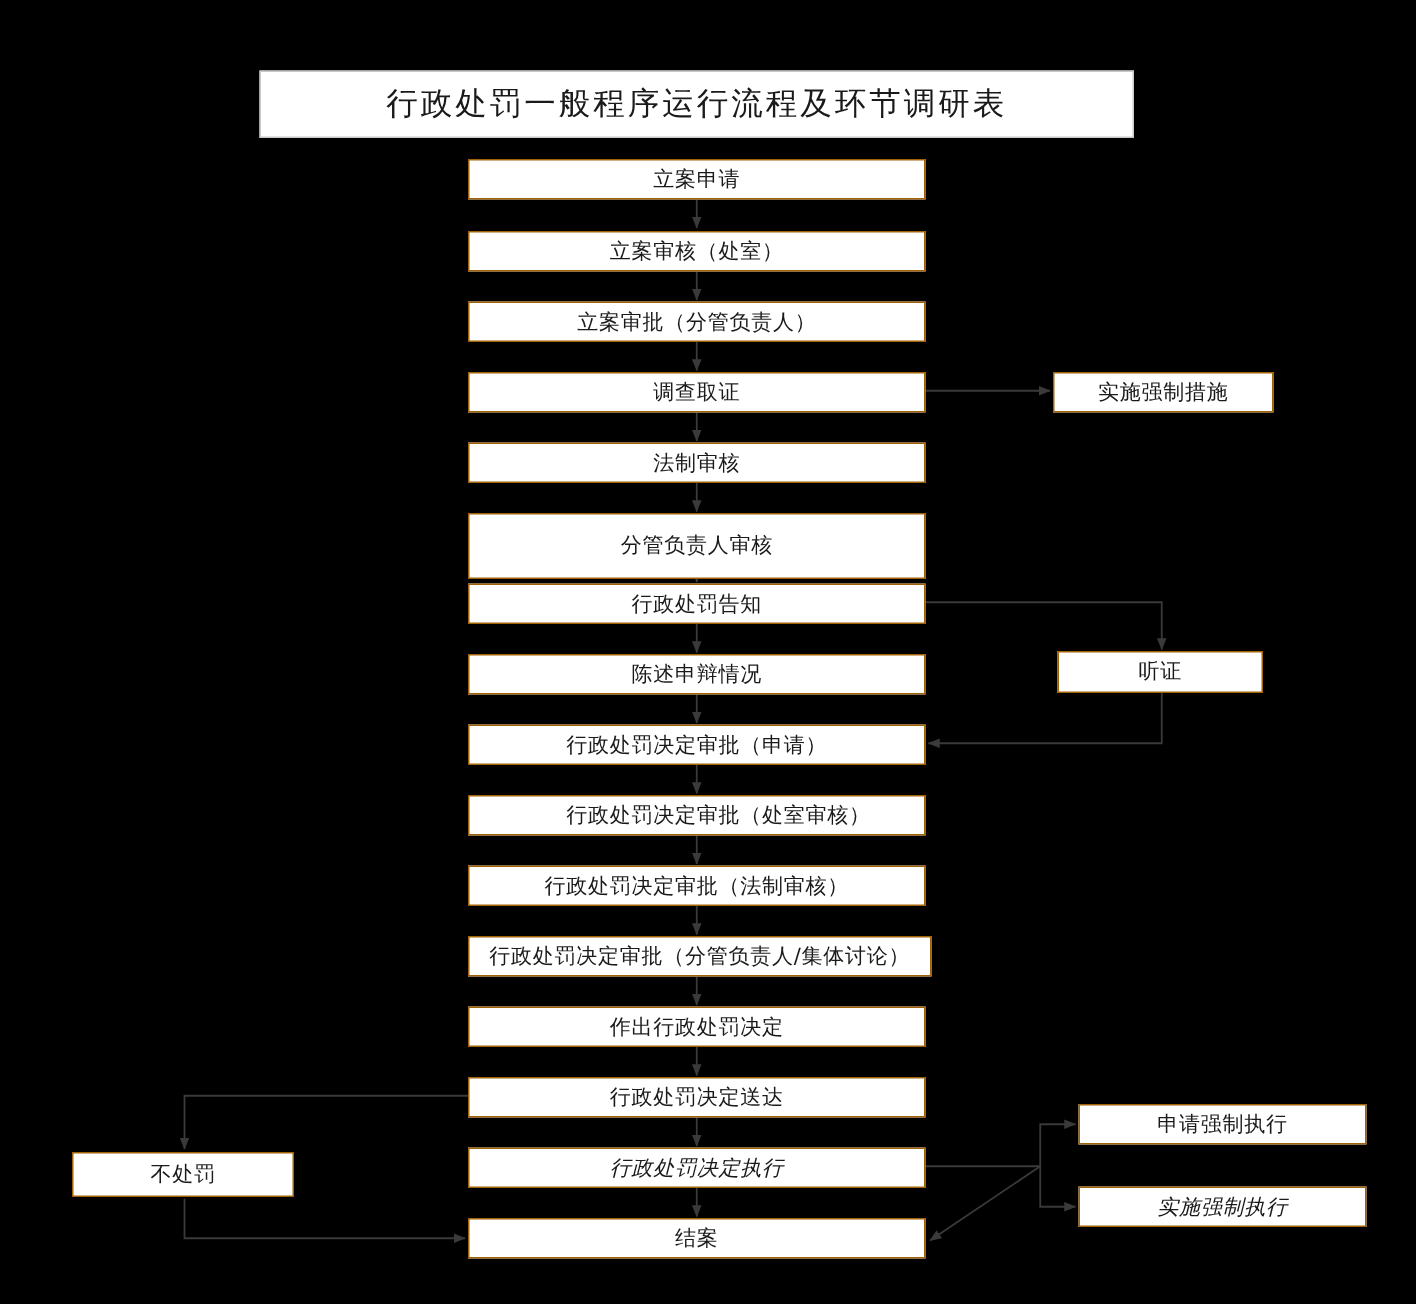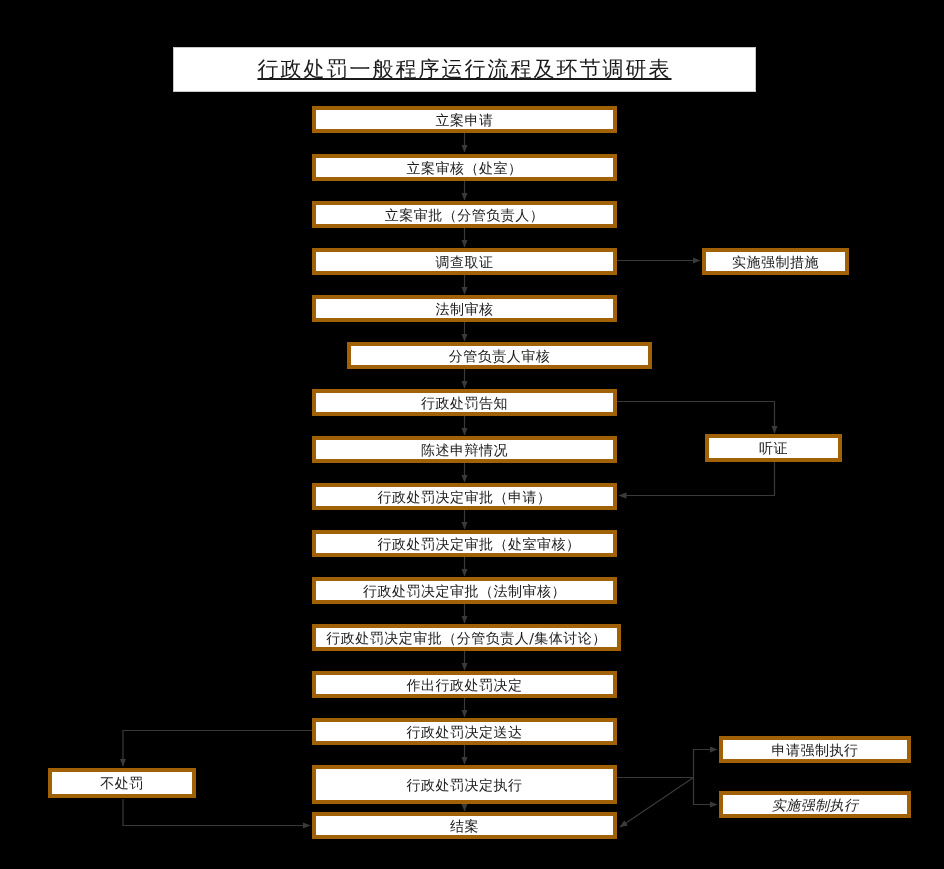--- a/index.html
+++ b/index.html
@@ -24,21 +24,21 @@
   svg.connectors {
     position: absolute;
     left: 0; top: 0;
     width: 944px;
     height: 869px;
     pointer-events: none;
   }
   .node {
     position: absolute;
     background: #ffffff;
-    border: 4px solid #a16207;
+    border: 1px solid #a16207;
     box-sizing: border-box;
     display: flex;
     align-items: center;
     justify-content: center;
     color: #1a1a1a;
     font-size: 14px;
     line-height: 1;
     letter-spacing: 0.5px;
     white-space: nowrap;
   }
@@ -92,37 +92,37 @@
       <path d="M693.5,777.5 L693.5,804.5 L717,804.5"></path>
 
       <path d="M693.5,777.5 L620,827"></path>
     </g>
     <g stroke="#3a3a3a" stroke-width="1.2" fill="none">
 
       <path d="M617,777.5 L694,777.5"></path>
     </g>
   </svg>
 
-  <div class="node title" style="left:173px; top:47px; width:583px; height:45px;text-decoration:underline;">行政处罚一般程序运行流程及环节调研表</div>
+  <div class="node title" style="left:173px; top:47px; width:583px; height:45px;">行政处罚一般程序运行流程及环节调研表</div>
 
   <div class="node" style="left:312px; top:106px; width:305px; height:27px;">立案申请</div>
   <div class="node" style="left:312px; top:154px; width:305px; height:27px;">立案审核（处室）</div>
   <div class="node" style="left:312px; top:201px; width:305px; height:27px;">立案审批（分管负责人）</div>
   <div class="node" style="left:312px; top:248px; width:305px; height:27px;text-align:center;">调查取证</div>
   <div class="node" style="left:312px; top:295px; width:305px; height:27px;">法制审核</div>
-  <div class="node" style="left:312px; top:342px; width:305px; height:27px;margin-left:35px;">分管负责人审核</div>
+  <div class="node" style="left:312px; top:342px; width:305px; height:44px;">分管负责人审核</div>
   <div class="node" style="left:312px; top:436px; width:305px; height:27px;">陈述申辩情况</div>
   <div class="node" style="left:312px; top:389px; width:305px; height:27px;">行政处罚告知</div>
   <div class="node" style="left:312px; top:483px; width:305px; height:27px;">行政处罚决定审批（申请）</div>
   <div class="node" style="left:312px; top:530px; width:305px; height:27px;padding-left:29px;">行政处罚决定审批（处室审核）</div>
   <div class="node" style="left:312px; top:577px; width:305px; height:27px;">行政处罚决定审批（法制审核）</div>
   <div class="node" style="left:312px; top:671px; width:305px; height:27px;">作出行政处罚决定</div>
   <div class="node" style="left:312px; top:624px; width:309px; height:27px;">行政处罚决定审批（分管负责人/集体讨论）</div>
   <div class="node" style="left:312px; top:718px; width:305px; height:27px;">行政处罚决定送达</div>
-  <div class="node" style="left:312px; top:765px; width:305px; height:39px;">行政处罚决定执行</div>
+  <div class="node" style="left:312px; top:765px; width:305px; height:27px;font-style:italic;">行政处罚决定执行</div>
   <div class="node" style="left:312px; top:812px; width:305px; height:27px;">结案</div>
 
   <div class="node" style="left:702px; top:248px; width:147px; height:27px;">实施强制措施</div>
   <div class="node" style="left:705px; top:434px; width:137px; height:28px;">听证</div>
   <div class="node" style="left:719px; top:736px; width:192px; height:27px;">申请强制执行</div>
   <div class="node" style="left:719px; top:791px; width:192px; height:27px;font-style:italic;">实施强制执行</div>
   <div class="node" style="left:48px; top:768px; width:148px; height:30px;">不处罚</div>
 
 </div>
 

